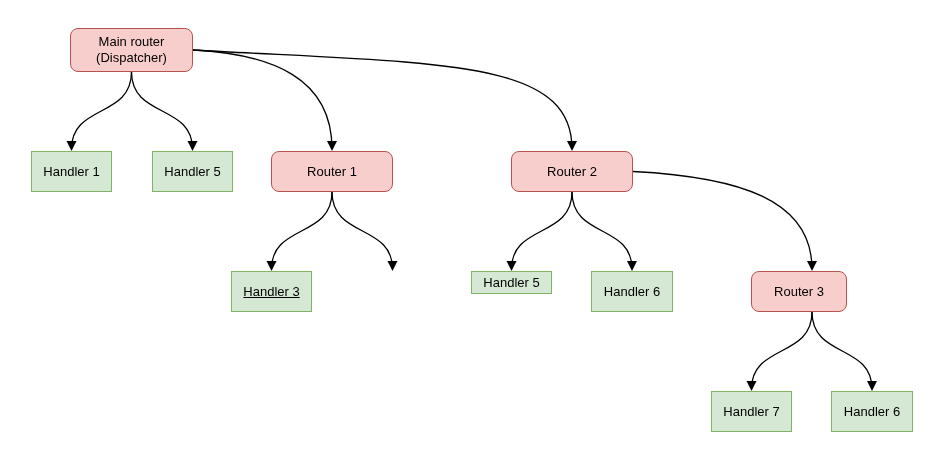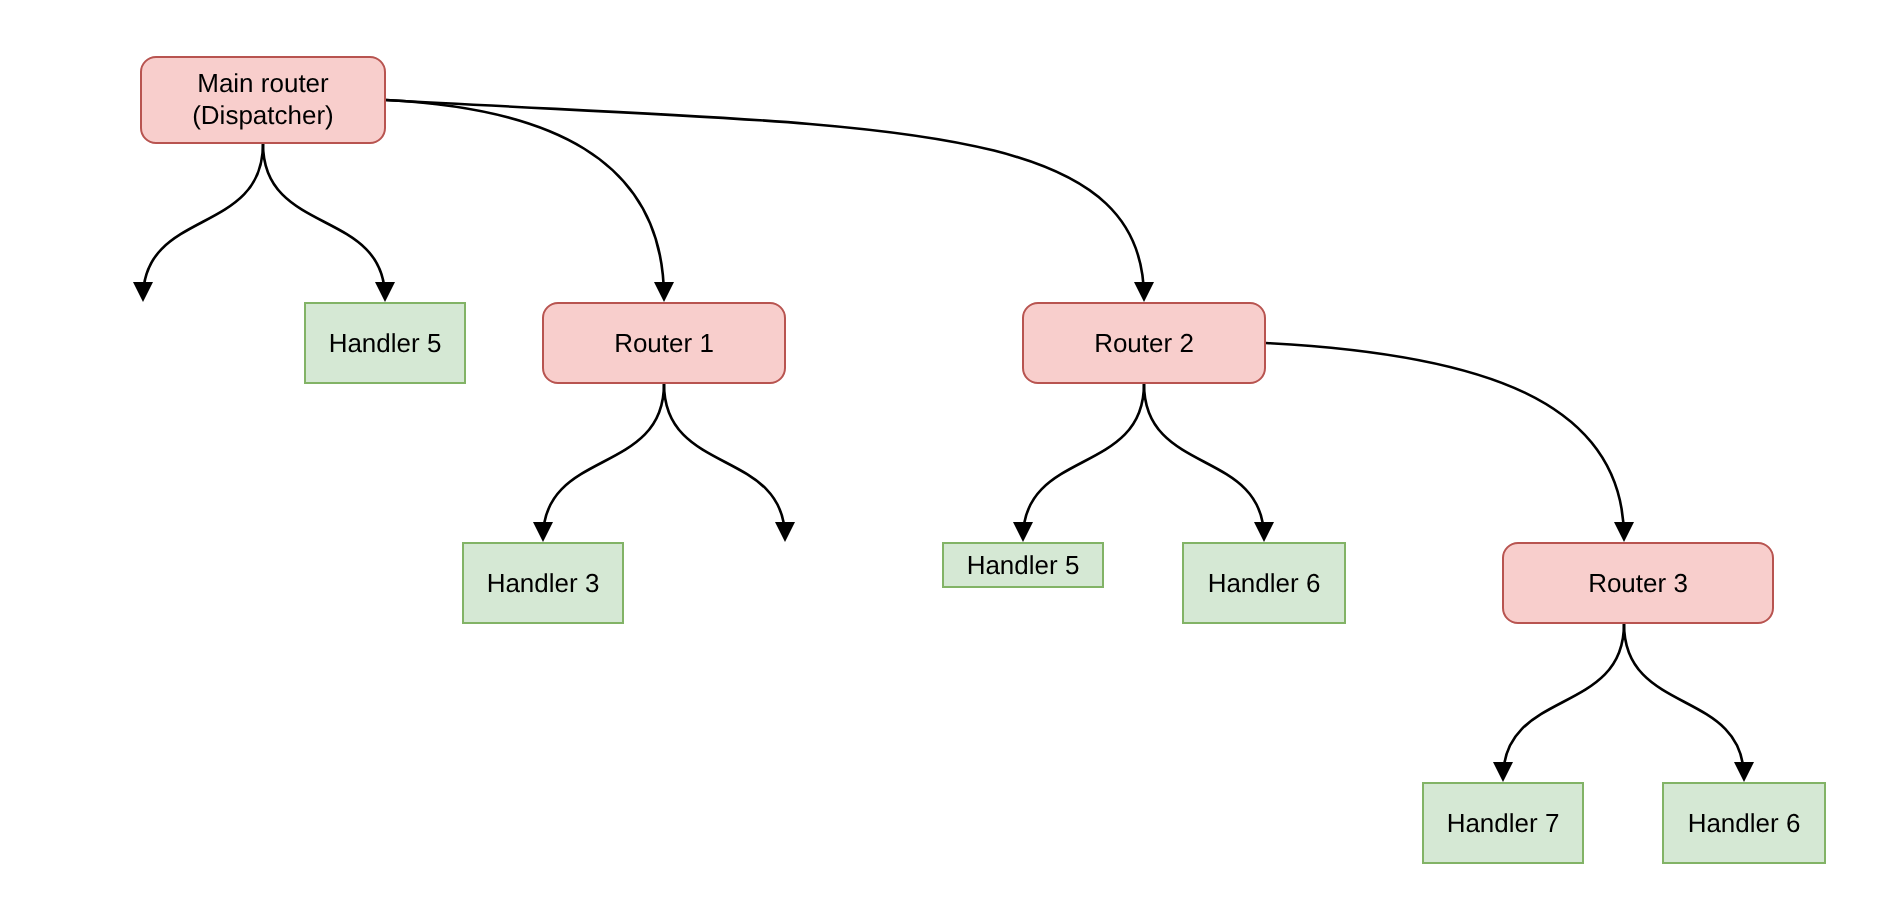--- a/index.html
+++ b/index.html
@@ -71,33 +71,34 @@
     <path class="edge" d="M572,192 C572,238 511.5,224 511.5,269" marker-end="url(#arrow)"></path>
     <path class="edge" d="M572,192 C572,238 632,224 632,269" marker-end="url(#arrow)"></path>
     <path class="edge" d="M633,171.5 C740,177 812,200 812,269" marker-end="url(#arrow)"></path>
     <path class="edge" d="M812,312 C812,358 751.5,344 751.5,389" marker-end="url(#arrow)"></path>
     <path class="edge" d="M812,312 C812,358 872,344 872,389" marker-end="url(#arrow)"></path>
   </svg>
 
   <div class="node router" style="left:70px; top:28px; width:123px; height:44px;">Main router
 (Dispatcher)</div>
 
+  <div class="node handler" style="left:31px; top:151px; width:81px; height:41px;">Handler 1</div>
 
   <div class="node handler" style="left:152px; top:151px; width:81px; height:41px;">Handler 5</div>
 
   <div class="node router" style="left:271px; top:151px; width:122px; height:41px;">Router 1</div>
 
   <div class="node router" style="left:511px; top:151px; width:122px; height:41px;">Router 2</div>
 
-  <div class="node handler" style="left:231px; top:271px; width:81px; height:41px;">Handler 3</div>
+  <div class="node handler" style="left:231px; top:271px; width:81px; height:41px;text-decoration:underline;">Handler 3</div>
 
 
   <div class="node handler" style="left:471px; top:271px; width:81px; height:23px;">Handler 5</div>
 
   <div class="node handler" style="left:591px; top:271px; width:82px; height:41px;">Handler 6</div>
 
-  <div class="node router" style="left:751px; top:271px; width:136px; height:41px;">Router 3</div>
+  <div class="node router" style="left:751px; top:271px; width:96px; height:41px;">Router 3</div>
 
   <div class="node handler" style="left:711px; top:391px; width:81px; height:41px;text-align:center;">Handler 7</div>
 
   <div class="node handler" style="left:831px; top:391px; width:82px; height:41px;">Handler 6</div>
 
 </div>
 
 </body></html>

